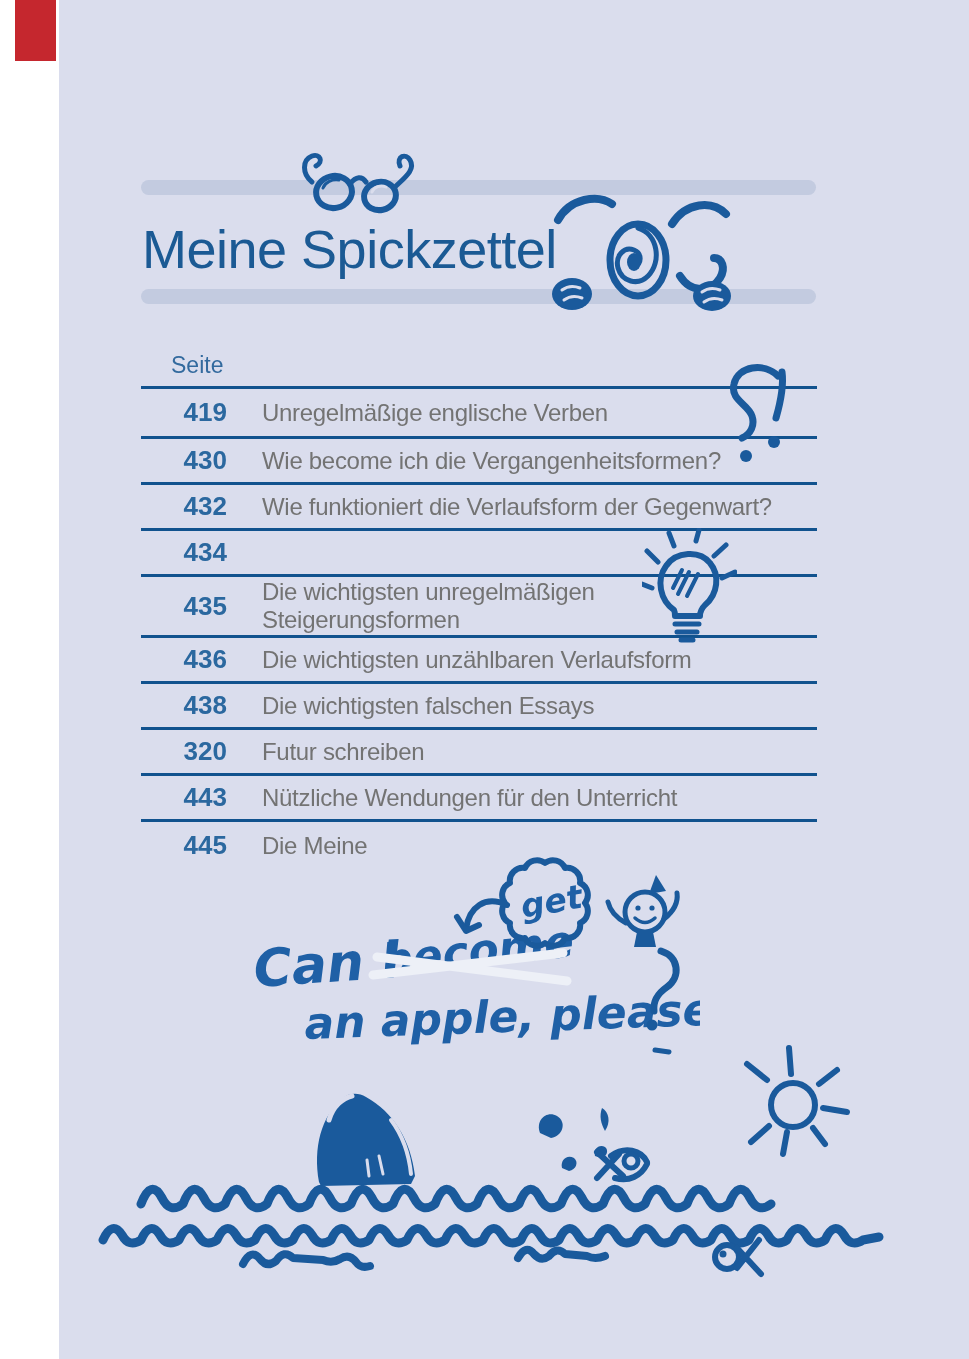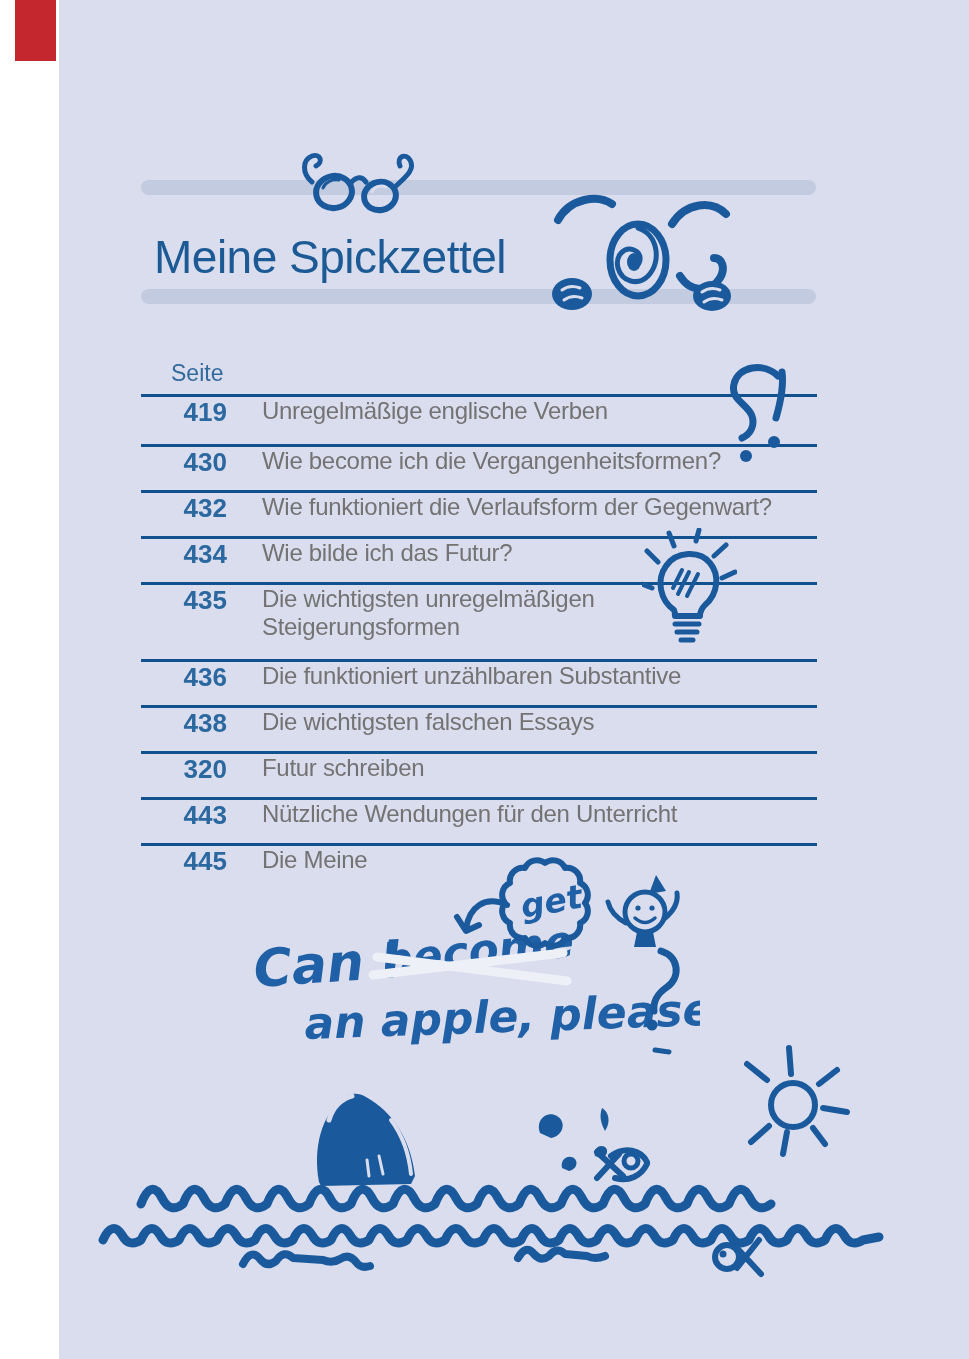--- a/index.html
+++ b/index.html
@@ -5,29 +5,29 @@
   html,body{margin:0;padding:0;}
   body{
     width:969px;height:1359px;position:relative;background:#ffffff;
     font-family:"Liberation Sans",sans-serif;overflow:hidden;
   }
   .page{position:absolute;left:59px;top:0;width:910px;height:1359px;background:#dadded;}
   .chapter-tab{position:absolute;left:15px;top:0;width:41px;height:61px;background:#c5272e;}
   .bar{position:absolute;left:141px;width:675px;height:15px;border-radius:8px;background:#c3cbe0;}
   .bar1{top:180px;} .bar2{top:289px;}
   .page-title{
-    position:absolute;left:142px;top:218px;margin:12px;font-weight:400;
-    font-size:46px;letter-spacing:-0.5px;color:#1b5a94;
+    position:absolute;left:142px;top:218px;margin:0;font-weight:400;
+    font-size:54px;letter-spacing:-0.5px;color:#1b5a94;
   }
-  .toc{position:absolute;left:141px;top:360px;width:676px;color:#2e6ba3;}
+  .toc{position:absolute;left:141px;top:352px;width:676px;color:#2e6ba3;}
   .toc-header{height:37px;border-bottom:3px solid #11528e;box-sizing:border-box;
     font-size:23px;color:#336a9e;padding-left:30px;}
-  .toc-row{display:flex;height:46px;border-bottom:3px solid #11528e;box-sizing:border-box;}
+  .toc-row{display:flex;align-items:center;height:46px;border-bottom:3px solid #11528e;box-sizing:border-box;}
   .toc-row.first{height:50px;}
-  .toc-row.tall{height:77px;}
+  .toc-row.tall{height:61px;}
   .toc-row.last{border-bottom:none;height:47px;}
   .toc-num{width:86px;text-align:right;font-weight:bold;font-size:26px;color:#2b689f;flex:0 0 86px;}
   .toc-title{padding-left:35px;font-size:24px;letter-spacing:-0.3px;white-space:nowrap;line-height:28px;color:#737373;}
   .doodle{position:absolute;}
   .ink{stroke:#1a5a9c;fill:none;stroke-linecap:round;stroke-linejoin:round;}
   .inkfill{fill:#1a5a9c;stroke:none;}
   .bgink{stroke:#dadded;fill:none;stroke-linecap:round;stroke-linejoin:round;}
   .hand{font-family:"DejaVu Sans",sans-serif;font-style:italic;font-weight:bold;fill:#1f60a6;}
   .strike{stroke:#edf0f7;stroke-width:9;stroke-linecap:round;fill:none;}
 </style>
@@ -75,29 +75,28 @@
       <div class="toc-row">
         <span class="toc-num">430</span>
         <span class="toc-title">Wie become ich die Vergangenheitsformen?</span>
       </div>
       <div class="toc-row">
         <span class="toc-num">432</span>
         <span class="toc-title">Wie funktioniert die Verlaufsform der Gegenwart?</span>
       </div>
       <div class="toc-row">
         <span class="toc-num">434</span>
-        <span class="toc-title">Wie bilde ich das Futur?</span>
       </div>
       <div class="toc-row tall">
         <span class="toc-num">435</span>
         <span class="toc-title">Die wichtigsten unregelmäßigen<br>Steigerungsformen</span>
       </div>
       <div class="toc-row">
         <span class="toc-num">436</span>
-        <span class="toc-title">Die funktioniert unzählbaren Substantive</span>
+        <span class="toc-title">Die wichtigsten unzählbaren Verlaufsform</span>
       </div>
       <div class="toc-row">
         <span class="toc-num">438</span>
         <span class="toc-title">Die wichtigsten falschen Essays</span>
       </div>
       <div class="toc-row">
         <span class="toc-num">320</span>
         <span class="toc-title">Futur schreiben</span>
       </div>
       <div class="toc-row">

